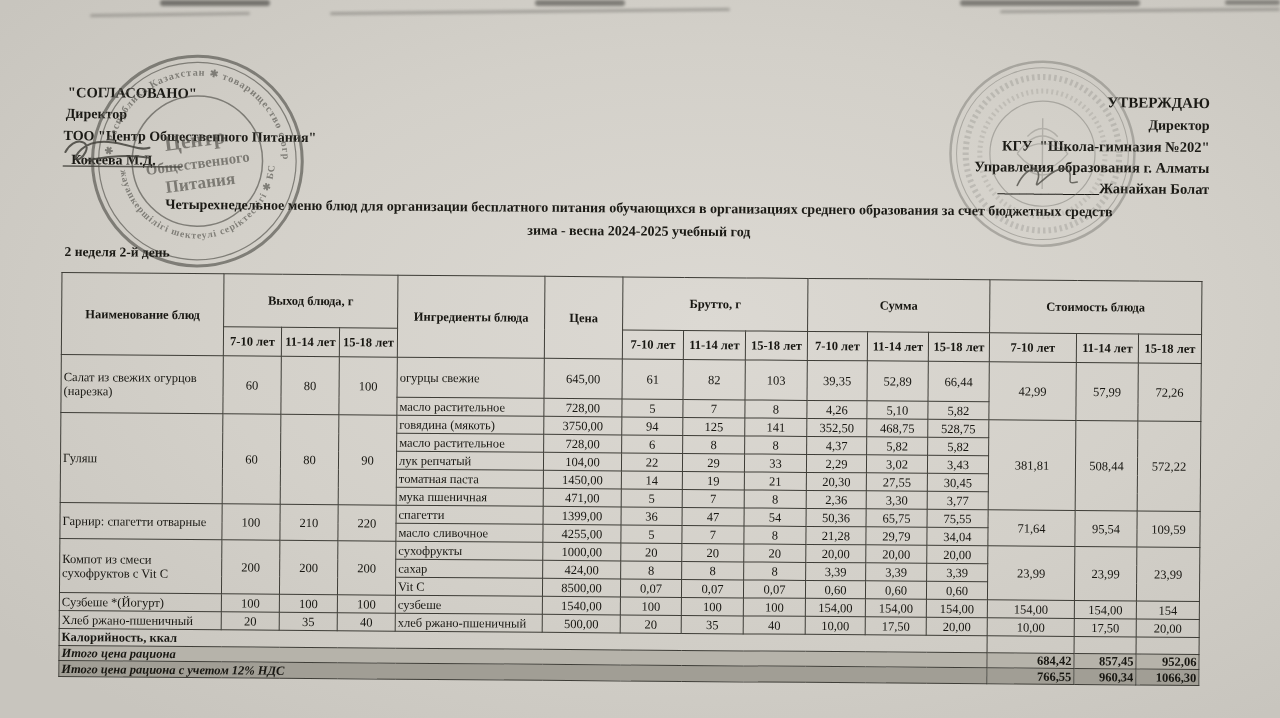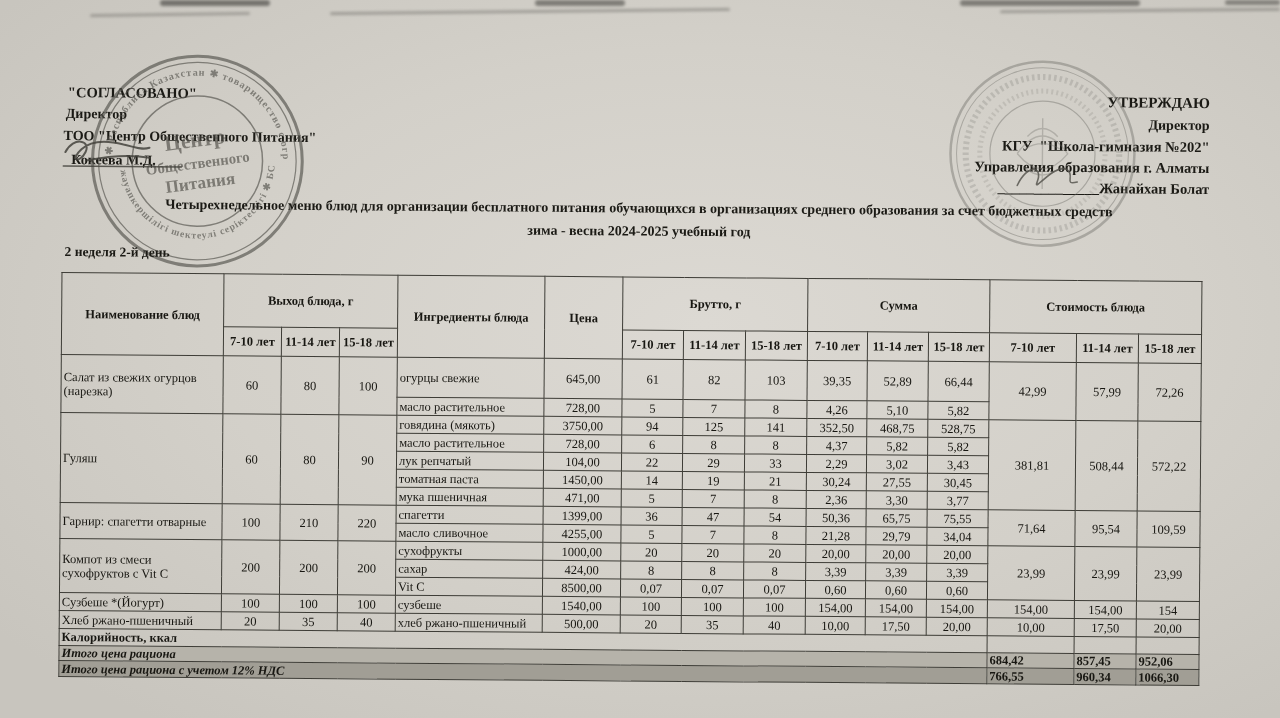--- a/index.html
+++ b/index.html
@@ -28,21 +28,21 @@
   tr.tall td.price{vertical-align:middle;padding-top:0;font-family:Liberation Serif, serif;}
   td.dish{vertical-align:top;text-align:left;padding:2px 3px;font-size:12px;line-height:1.25;}
   td.top{vertical-align:top;text-align:center;padding-top:2px;}
   td.ing{text-align:left;padding-left:3px;font-size:12px;}
   td.num,td.price{text-align:center;}
   tr.cal{height:17px;} tr.tot1{height:15px;} tr.tot2{height:16px;}
   td.lbl{font-weight:bold;text-align:left;padding-left:4px;font-size:12.5px;}
   td.it{font-style:italic;}
   tr.tot1 td{background:#b6b3aa;}
   tr.tot2 td{background:#a19e95;}
-  td.rv{text-align:left;font-weight:bold;padding-right:5px;}
+  td.rv{text-align:right;font-weight:bold;padding-right:5px;}
   .stamp{position:absolute;}
   .sig{position:absolute;}
 </style>
 </head>
 <body>
 
 <div class="smudge" style="left:160px;top:0;width:110px;height:6px;opacity:.55;"></div>
 <div class="smudge" style="left:330px;top:10px;width:400px;height:3px;opacity:.30;transform:rotate(-0.6deg);"></div>
 <div class="smudge" style="left:535px;top:0;width:90px;height:6px;opacity:.5;"></div>
 <div class="smudge" style="left:90px;top:13px;width:160px;height:3px;opacity:.28;transform:rotate(-0.8deg);"></div>
@@ -225,21 +225,21 @@
           <td class="num">2,29</td>
           <td class="num">3,02</td>
           <td class="num">3,43</td>
         </tr>
         <tr class="br">
           <td class="ing">томатная паста</td>
           <td class="price">1450,00</td>
           <td class="num">14</td>
           <td class="num">19</td>
           <td class="num">21</td>
-          <td class="num">30,24</td>
+          <td class="num">20,30</td>
           <td class="num">27,55</td>
           <td class="num">30,45</td>
         </tr>
         <tr class="br">
           <td class="ing">мука пшеничная</td>
           <td class="price">471,00</td>
           <td class="num">5</td>
           <td class="num">7</td>
           <td class="num">8</td>
           <td class="num">2,36</td>

